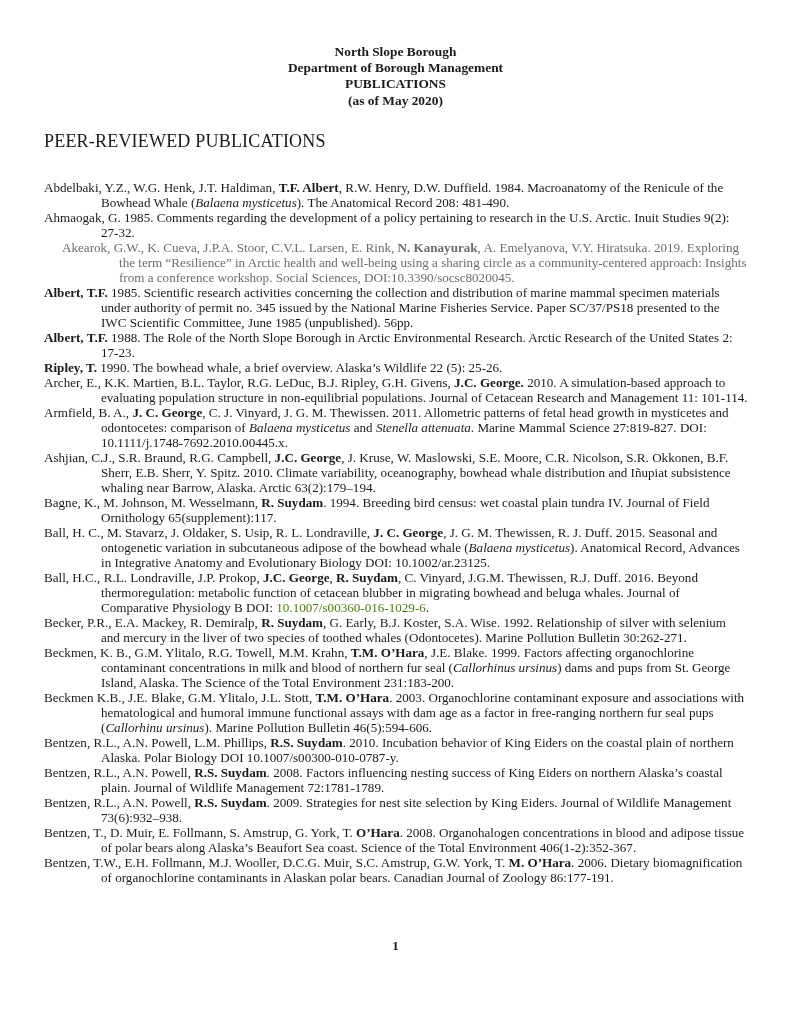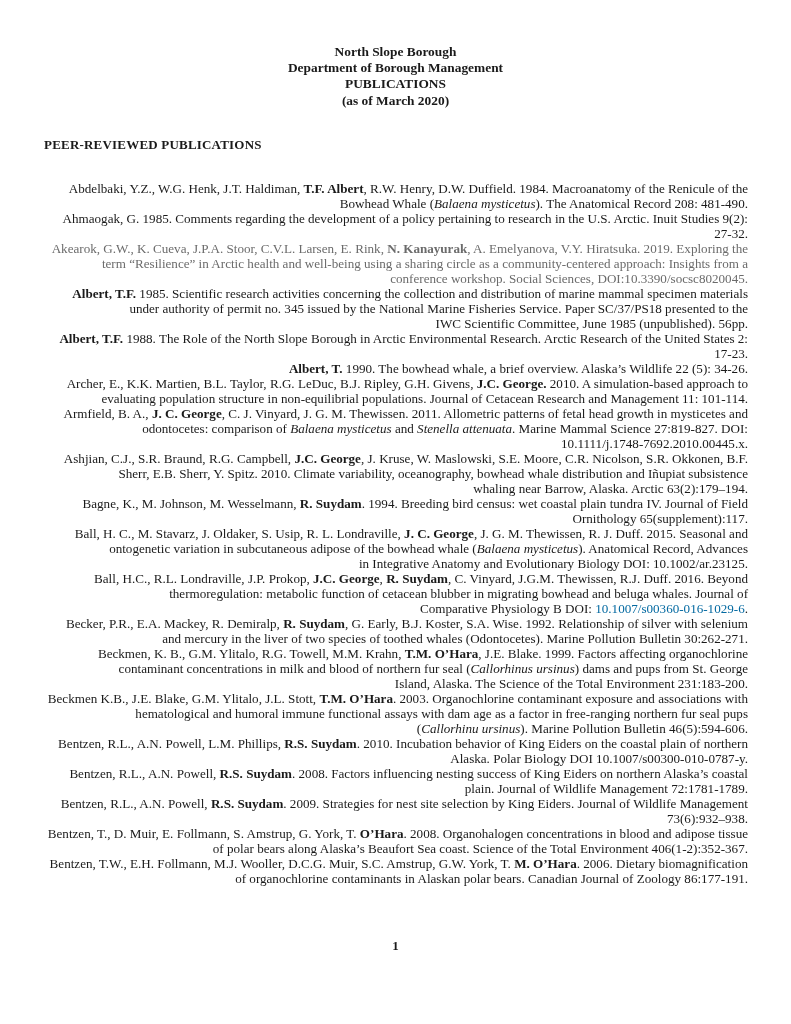--- a/index.html
+++ b/index.html
@@ -15,70 +15,70 @@
     box-sizing: border-box;
   }
   .doc-header {
     padding-top: 44px;
     text-align: center;
     font-weight: bold;
     font-size: 13.4px;
     line-height: 16.2px;
   }
   .section-title {
-    margin: 28px 0 0 44px;
-    font-weight: bold;
-    font-size: 13px;
+    margin: 22px 0 0 44px;
+    font-weight: normal;
+    font-size: 18px;
     letter-spacing: 0.2px;
   }
   .refs {
     margin: 28px 43px 0 44px;
     font-size: 13.1px;
     line-height: 15px;
-    text-align: right;
+    text-align: left;
   }
   .ref {
     padding-left: 57px;
     text-indent: -57px;
   }
-  .ref.grayref { color: #6b6b6b; }
+  .ref.grayref { color: #6b6b6b; margin-left: 18px; }
   .b { font-weight: bold; }
   .i { font-style: italic; }
-  .muted { color: #0369a1; font-family: Liberation Serif, serif; }
+  .muted { color: #4d7c0f; font-family: Liberation Serif, serif; }
   .page-num {
     position: absolute;
     top: 938px;
     left: 0;
     right: 0;
     text-align: center;
     font-weight: bold;
     font-size: 13px;
   }
 </style>
 </head>
 <body>
 
 <div class="page">
 
   <div class="doc-header">
     <div>North Slope Borough</div>
     <div>Department of Borough Management</div>
     <div>PUBLICATIONS</div>
-    <div>(as of March 2020)</div>
+    <div>(as of May 2020)</div>
   </div>
 
   <div class="section-title">PEER-REVIEWED PUBLICATIONS</div>
 
   <div class="refs">
       <div class="ref"><span>Abdelbaki, Y.Z., W.G. Henk, J.T. Haldiman, </span><span class="b">T.F. Albert</span><span>, R.W. Henry, D.W. Duffield.  1984.  Macroanatomy of the Renicule of the Bowhead Whale (</span><span class="i">Balaena mysticetus</span><span>).  The Anatomical Record 208: 481-490.</span></div>
       <div class="ref"><span>Ahmaogak, G. 1985. Comments regarding the development of a policy pertaining to research in the U.S. Arctic. Inuit Studies 9(2): 27-32.</span></div>
       <div class="ref grayref"><span>Akearok, G.W., K. Cueva, J.P.A. Stoor, C.V.L. Larsen, E. Rink, </span><span class="b">N. Kanayurak</span><span>, A. Emelyanova, V.Y. Hiratsuka. 2019. Exploring the term “Resilience” in Arctic health and well-being using a sharing circle as a community-centered approach: Insights from a conference workshop.  Social Sciences, DOI:10.3390/socsc8020045.</span></div>
       <div class="ref"><span class="b">Albert, T.F.</span><span> 1985. Scientific research activities concerning the collection and distribution of marine mammal specimen materials under authority of permit no. 345 issued by the National Marine Fisheries Service. Paper SC/37/PS18 presented to the IWC Scientific Committee, June 1985 (unpublished). 56pp.</span></div>
       <div class="ref"><span class="b">Albert, T.F.</span><span>  1988.  The Role of the North Slope Borough in Arctic Environmental Research.  Arctic Research of the United States 2: 17-23.</span></div>
-      <div class="ref"><span class="b">Albert, T.</span><span> 1990.  The bowhead whale, a brief overview.  Alaska’s Wildlife 22 (5): 34-26.</span></div>
+      <div class="ref"><span class="b">Ripley, T.</span><span> 1990.  The bowhead whale, a brief overview.  Alaska’s Wildlife 22 (5): 25-26.</span></div>
       <div class="ref"><span>Archer, E., K.K. Martien, B.L. Taylor, R.G. LeDuc, B.J. Ripley, G.H. Givens, </span><span class="b">J.C. George.</span><span> 2010. A simulation-based approach to evaluating population structure in non-equilibrial populations.  Journal of Cetacean Research and Management 11: 101-114.</span></div>
       <div class="ref"><span>Armfield, B. A., </span><span class="b">J. C. George</span><span>, C. J. Vinyard, J. G. M. Thewissen. 2011. Allometric patterns of fetal head growth in mysticetes and odontocetes: comparison of </span><span class="i">Balaena mysticetus</span><span> and </span><span class="i">Stenella attenuata</span><span>.  Marine Mammal Science 27:819-827. DOI: 10.1111/j.1748-7692.2010.00445.x.</span></div>
       <div class="ref"><span>Ashjian, C.J., S.R. Braund, R.G. Campbell, </span><span class="b">J.C. George</span><span>, J. Kruse, W. Maslowski, S.E. Moore, C.R. Nicolson, S.R. Okkonen, B.F. Sherr, E.B. Sherr, Y. Spitz. 2010. Climate variability, oceanography, bowhead whale distribution and Iñupiat subsistence whaling near Barrow, Alaska. Arctic 63(2):179–194.</span></div>
       <div class="ref"><span>Bagne, K., M. Johnson, M. Wesselmann, </span><span class="b">R. Suydam</span><span>. 1994. Breeding bird census: wet coastal plain tundra IV. Journal of Field Ornithology 65(supplement):117.</span></div>
       <div class="ref"><span>Ball, H. C., M. Stavarz, J. Oldaker, S. Usip, R. L. Londraville, </span><span class="b">J. C. George</span><span>, J. G. M. Thewissen, R. J. Duff. 2015. Seasonal and ontogenetic variation in subcutaneous adipose of the bowhead whale (</span><span class="i">Balaena mysticetus</span><span>).  Anatomical Record, Advances in Integrative Anatomy and Evolutionary Biology DOI: 10.1002/ar.23125.</span></div>
       <div class="ref"><span>Ball, H.C., R.L. Londraville, J.P. Prokop, </span><span class="b">J.C. George</span><span>, </span><span class="b">R. Suydam</span><span>, C. Vinyard, J.G.M. Thewissen, R.J. Duff. 2016.  Beyond thermoregulation: metabolic function of cetacean blubber in migrating bowhead and beluga whales. Journal of Comparative Physiology B DOI: </span><span class="muted">10.1007/s00360-016-1029-6</span><span>.</span></div>
       <div class="ref"><span>Becker, P.R., E.A. Mackey, R. Demiralp, </span><span class="b">R. Suydam</span><span>, G. Early, B.J. Koster, S.A. Wise. 1992. Relationship of silver with selenium and mercury in the liver of two species of toothed whales (Odontocetes). Marine Pollution Bulletin 30:262-271.</span></div>
       <div class="ref"><span>Beckmen, K. B., G.M. Ylitalo, R.G. Towell, M.M. Krahn, </span><span class="b">T.M. O’Hara</span><span>, J.E. Blake. 1999. Factors affecting organochlorine contaminant concentrations in milk and blood of northern fur seal (</span><span class="i">Callorhinus ursinus</span><span>) dams and pups from St. George Island, Alaska. The Science of the Total Environment 231:183-200.</span></div>
       <div class="ref"><span>Beckmen K.B., J.E. Blake, G.M. Ylitalo, J.L. Stott, </span><span class="b">T.M. O’Hara</span><span>. 2003. Organochlorine contaminant exposure and associations with hematological and humoral immune functional assays with dam age as a factor in free-ranging northern fur seal pups (</span><span class="i">Callorhinu ursinus</span><span>). Marine Pollution Bulletin 46(5):594-606.</span></div>
       <div class="ref"><span>Bentzen, R.L., A.N. Powell, L.M. Phillips, </span><span class="b">R.S. Suydam</span><span>. 2010. Incubation behavior of King Eiders on the coastal plain of northern Alaska. Polar Biology DOI 10.1007/s00300-010-0787-y.</span></div>

